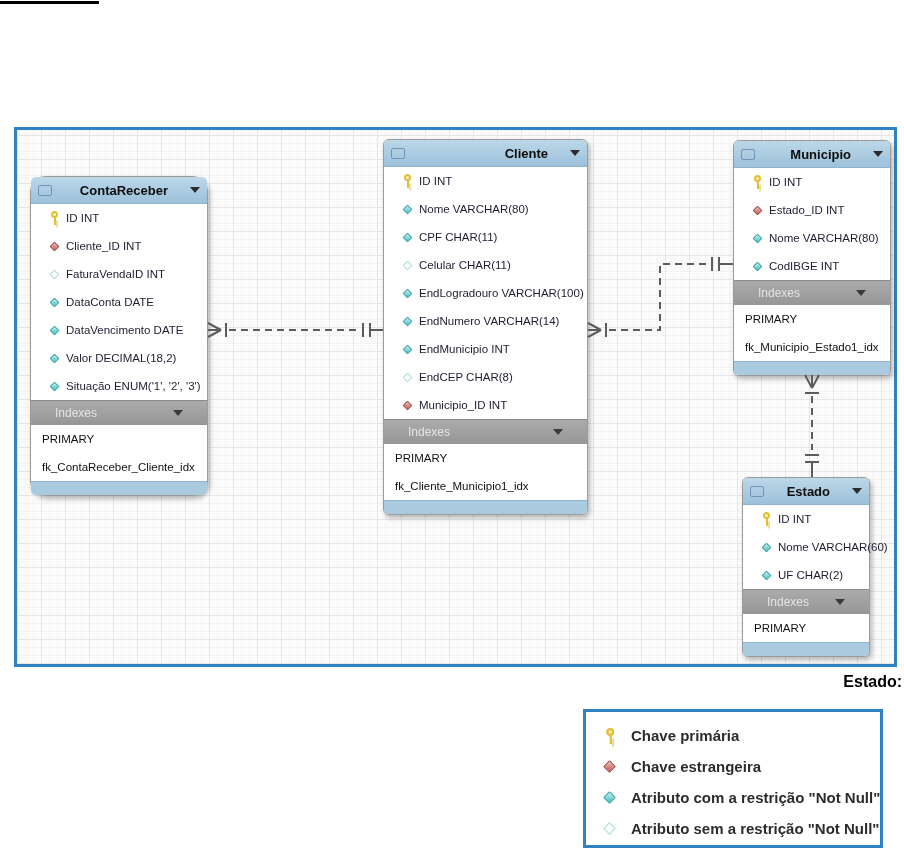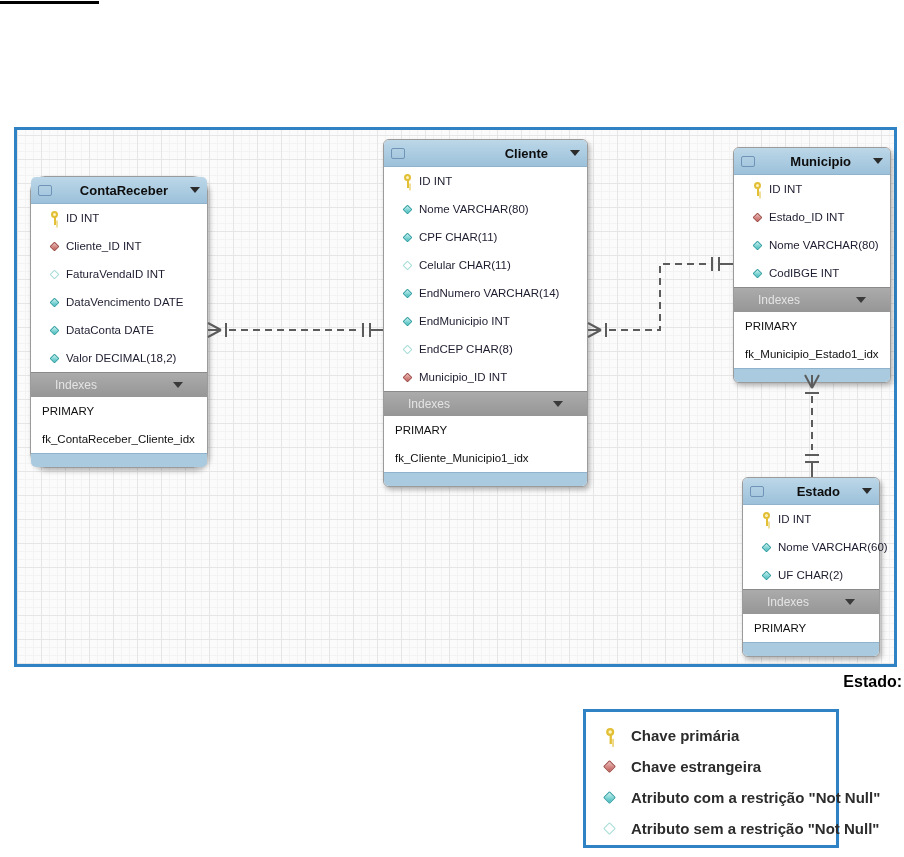--- a/index.html
+++ b/index.html
@@ -21,22 +21,22 @@
       #fbfbfb;
   }
 
   
   .dbtable {
     position:absolute; background:#ffffff; border:1px solid #9b9b9b;
     border-radius:6px; box-shadow:2px 3px 5px rgba(0,0,0,.28); box-sizing:border-box;
   }
   .t-contareceber { left:30px;  top:176px; width:178px;border-radius:15px; }
   .t-cliente      { left:383px; top:139px; width:205px; }
-  .t-municipio    { left:733px; top:147px; width:158px; }
-  .t-estado       { left:742px; top:477px; width:138px; }
+  .t-municipio    { left:733px; top:140px; width:158px; }
+  .t-estado       { left:742px; top:477px; width:128px; }
 
   .thead {
     height:26px; display:flex; align-items:center; gap:22px; padding:0 7px;
     background:linear-gradient(#bcd7e8,#9cc1da);
     border-bottom:1px solid #8fb3cc; border-radius:5px 5px 0 0;text-align:right;
   }
   .table-icon {
     width:14px; height:11px; flex:none; box-sizing:border-box;
     border:1px solid #6f94b8; border-radius:2px;
     background:linear-gradient(#f2f7fc 0 3px, #9db9d4 3px 4px, #dcea f5 4px), linear-gradient(#eef5fb,#cfe0ef);
@@ -76,21 +76,21 @@
   .rel-svg { position:absolute; left:0; top:0; pointer-events:none; }
   .rel-svg path, .rel-svg line { stroke:#5c5c5c; stroke-width:2; fill:none; }
   .dashed { stroke-dasharray:7 5; }
 
   
   .legend-heading {
     position:absolute; top:673px; left:760px; width:142px; text-align:right;
     font-size:16px; font-weight:bold; color:#000;
   }
   .legend-box {
-    position:absolute; left:583px; top:709px; width:256px; height:139px;
+    position:absolute; left:583px; top:709px; width:300px; height:139px;
     box-sizing:border-box; border:3px solid #2f83c5; background:#fff; padding:8px 0 0 16px;
   }
   .legend-row { height:31px; display:flex; align-items:center; gap:15px; }
   .legend-row .icon-cell { width:14px; }
   .legend-row .diamond { width:9px; height:9px; }
   .legend-row .key-icon { transform:scale(1.15); transform-origin:left center; }
   .legend-label { font-size:15px; font-weight:600; color:#2c2c2c; white-space:nowrap; }
 </style>
 </head>
 <body>
@@ -122,33 +122,39 @@
         <div class="trow">
           <span class="icon-cell">
             <span class="diamond nullable"></span>
           </span>
           <span class="ctext">FaturaVendaID INT</span>
         </div>
         <div class="trow">
           <span class="icon-cell">
             <span class="diamond notnull"></span>
           </span>
+          <span class="ctext">DataConta DATE</span>
+        </div>
+        <div class="trow">
+          <span class="icon-cell">
+            <span class="diamond notnull"></span>
+          </span>
           <span class="ctext">DataVencimento DATE</span>
         </div>
         <div class="trow">
           <span class="icon-cell">
             <span class="diamond notnull"></span>
           </span>
-          <span class="ctext">DataConta DATE</span>
-        </div>
-        <div class="trow">
-          <span class="icon-cell">
-            <span class="diamond notnull"></span>
-          </span>
           <span class="ctext">Valor DECIMAL(18,2)</span>
+        </div>
+        <div class="trow">
+          <span class="icon-cell">
+            <span class="diamond notnull"></span>
+          </span>
+          <span class="ctext">Situação ENUM('1', '2', '3')</span>
         </div>
       </div>
     <div class="ibar">
       <span class="ibar-label">Indexes</span>
       <span class="tri tri-dark"></span>
     </div>
     <div class="ilist">
         <div class="irow">PRIMARY</div>
         <div class="irow">fk_ContaReceber_Cliente_idx</div>
       </div>
@@ -178,20 +184,26 @@
           <span class="icon-cell">
             <span class="diamond notnull"></span>
           </span>
           <span class="ctext">CPF CHAR(11)</span>
         </div>
         <div class="trow">
           <span class="icon-cell">
             <span class="diamond nullable"></span>
           </span>
           <span class="ctext">Celular CHAR(11)</span>
+        </div>
+        <div class="trow">
+          <span class="icon-cell">
+            <span class="diamond notnull"></span>
+          </span>
+          <span class="ctext">EndLogradouro VARCHAR(100)</span>
         </div>
         <div class="trow">
           <span class="icon-cell">
             <span class="diamond notnull"></span>
           </span>
           <span class="ctext">EndNumero VARCHAR(14)</span>
         </div>
         <div class="trow">
           <span class="icon-cell">
             <span class="diamond notnull"></span>

